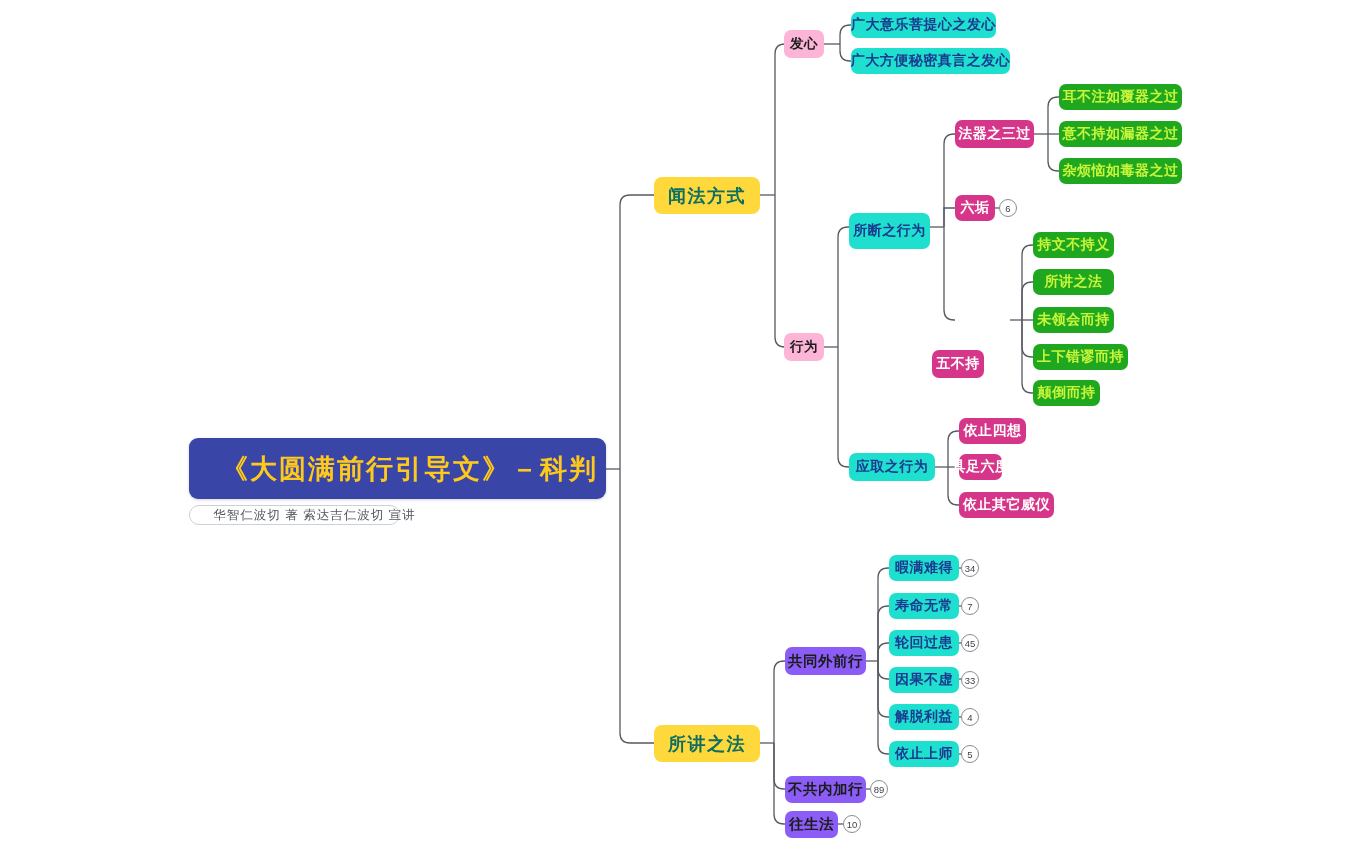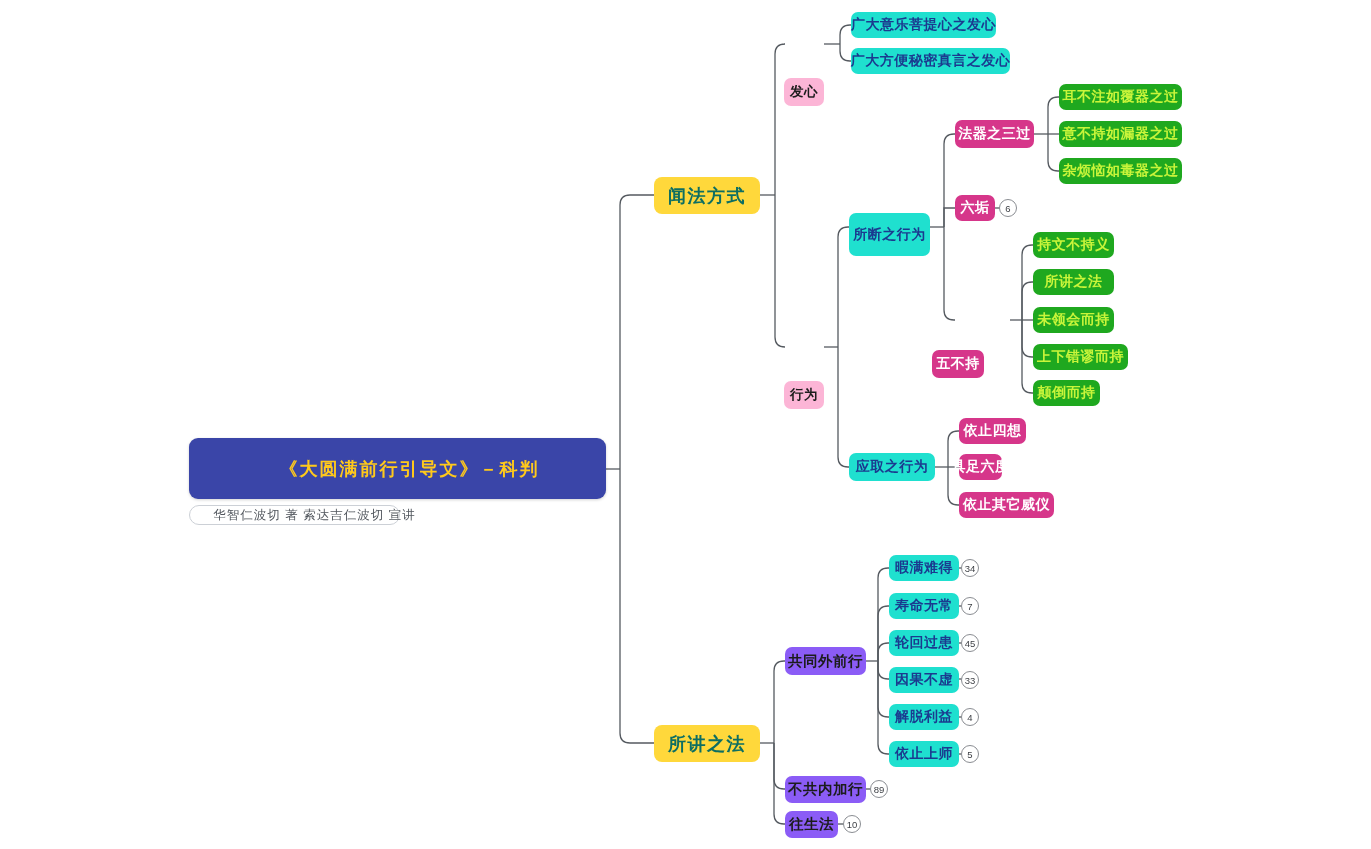--- a/index.html
+++ b/index.html
@@ -38,21 +38,21 @@
     border-radius: 7px;
     font-weight: bold;
     letter-spacing: 0.5px;
   }
 
   
   .root {
     background: #3a45a8;
     color: #ffc91b;
     border-radius: 9px;
-    font-size: 18px;
+    font-size: 27px;
     font-weight: bold;
     letter-spacing: 2px;
     box-shadow: 0 1px 3px rgba(0,0,0,0.18);
     padding-left: 24px;
   }
   .subtitle {
     position: absolute;
     box-sizing: border-box;
     display: flex;
     align-items: center;
@@ -75,21 +75,20 @@
     border-radius: 8px;
     letter-spacing: 1.5px;
   }
 
   
   .n-pink {
     background: #fcb5d6;
     color: #1c1c1c;
     font-size: 13.5px;
     border-radius: 7px;
-    margin-top: 48px;
   }
   .n-pink-lg {
     background: #8b5cf6;
     color: #1c1c1c;
     font-size: 14.5px;
     border-radius: 7px;
   }
 
   
   .n-cyan {
@@ -224,21 +223,21 @@
     <span>广大意乐菩提心之发心</span>
   </div>
   <div class="node n-cyan" style="left:851px; top:48px; width:159px; height:26px;">
     <span>广大方便秘密真言之发心</span>
   </div>
 
   <div class="node n-pink" style="left:784px; top:333px; width:40px; height:28px;">
     <span>行为</span>
   </div>
 
-  <div class="node n-cyan" style="left:849px; top:213px; width:81px; height:43px;">
+  <div class="node n-cyan" style="left:849px; top:213px; width:81px; height:36px;">
     <span>所断之行为</span>
   </div>
 
   <div class="node n-magenta" style="left:955px; top:120px; width:79px; height:28px;">
     <span>法器之三过</span>
   </div>
 
   <div class="node n-green" style="left:1059px; top:84px; width:123px; height:26px;">
     <span>耳不注如覆器之过</span>
   </div>

